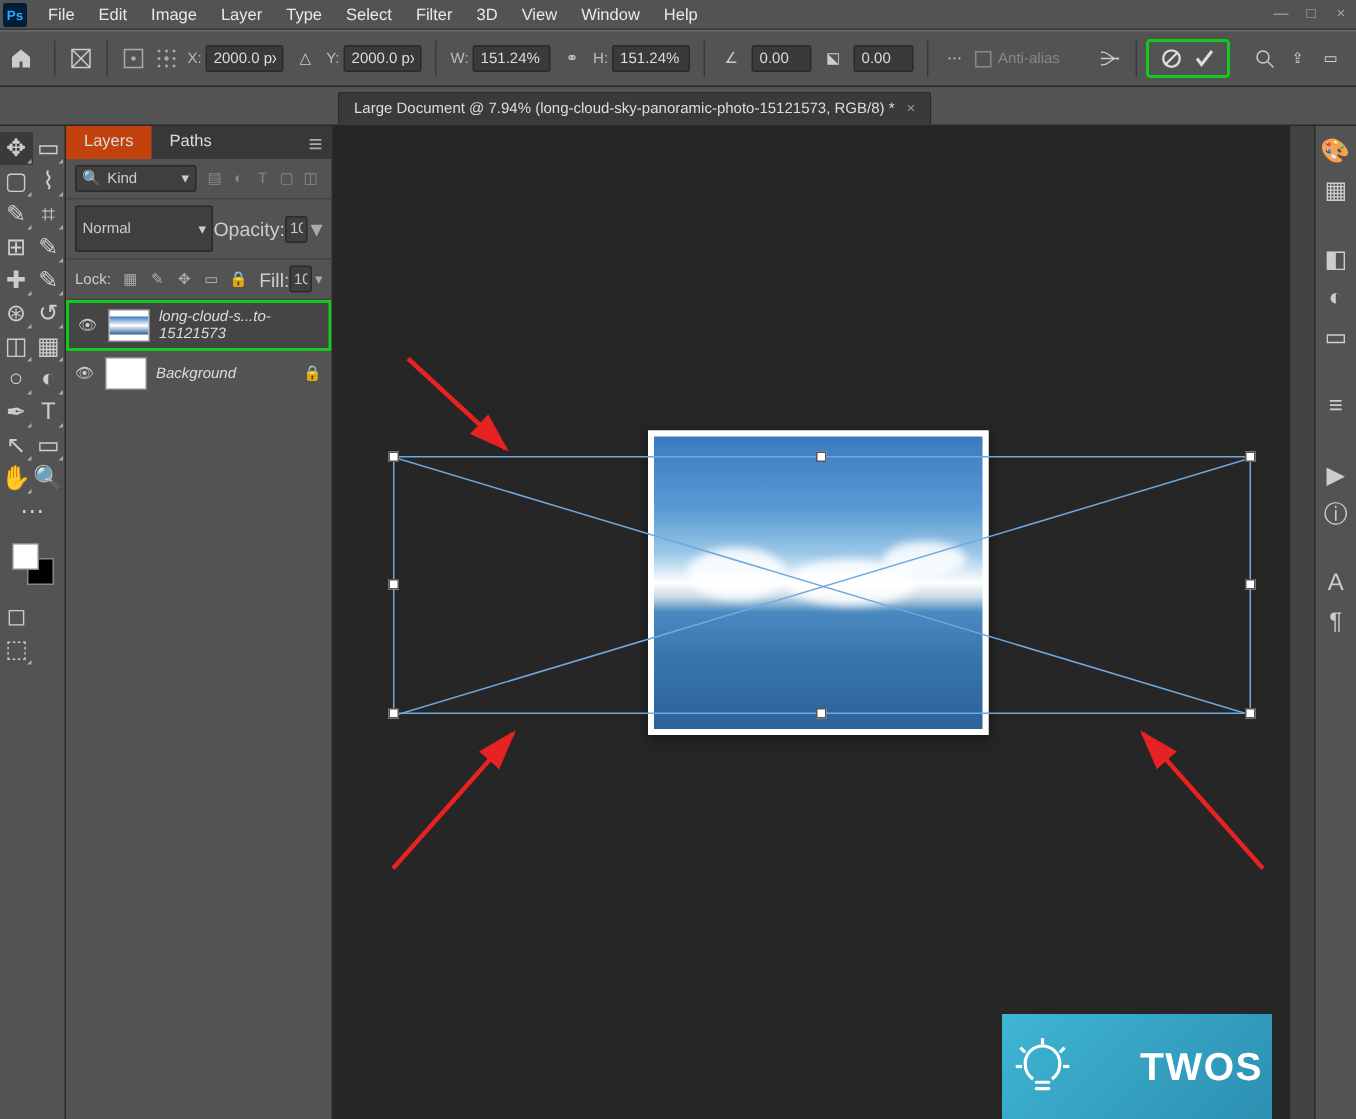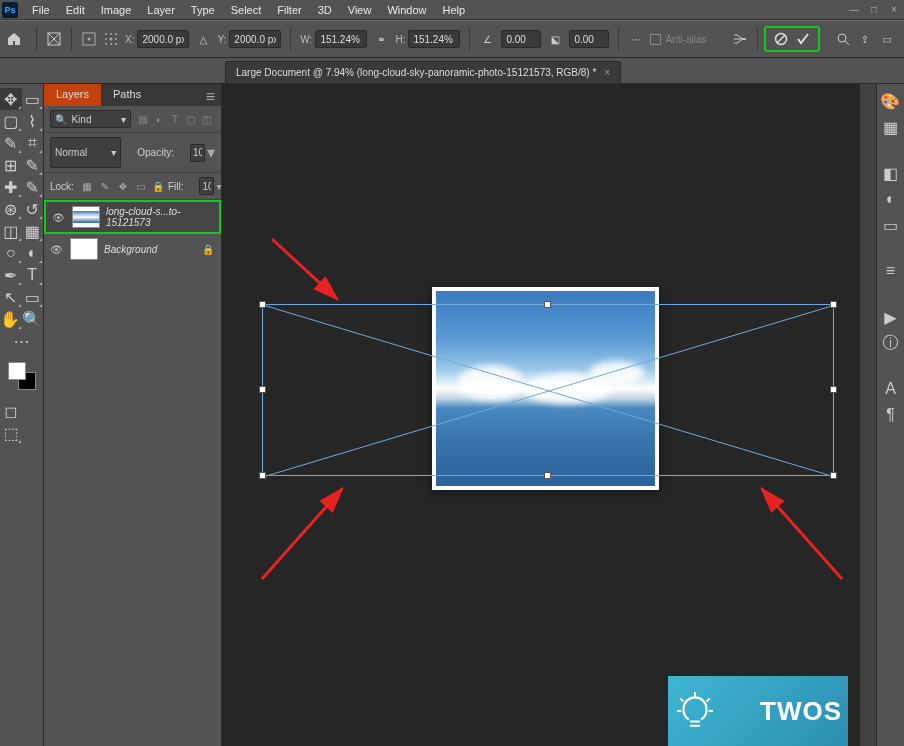--- a/index.html
+++ b/index.html
@@ -35,21 +35,21 @@
 .panel-tabs { display: flex; height: 22px; background: #383838; }
 .panel-tab { padding: 4px 12px; font-size: 11px; color: #ddd; }
 .panel-tab.active { background: #c2410c; }
 .panel-menu { margin-left: auto; padding: 4px 6px; color: #aaa; }
 .layer-search { padding: 4px 6px; display: flex; align-items: center; border-bottom: 1px solid #424242; }
 .layer-search-select { flex: 1; height: 18px; background: #3f3f3f; border: 1px solid #2a2a2a; color: #ccc; font-size: 10px; padding: 0 4px; border-radius: 2px; display: flex; align-items: center; }
 .filter-icons { display: flex; margin-left: 4px; }
 .filter-icon { width: 14px; height: 14px; margin: 0 1px; color: #888; font-size: 10px; display: flex; align-items: center; justify-content: center; }
 .blend-row { padding: 4px 6px; display: flex; align-items: center; border-bottom: 1px solid #424242; }
 .blend-select { flex: 1; height: 31px; background: #3f3f3f; border: 1px solid #2a2a2a; color: #ccc; font-size: 10px; padding: 0 4px; border-radius: 2px; display: flex; align-items: center; }
-.pct-label { color: #ccc; font-size: 10px; margin: 0 16px; }
+.pct-label { color: #ccc; font-size: 13px; margin: 0 0; }
 .pct-input { width: 15px; height: 18px; background: #3f3f3f; border: 1px solid #2a2a2a; color: #ccc; font-size: 10px; padding: 0 2px; border-radius: 2px; }
 .lock-row { padding: 4px 6px; display: flex; align-items: center; border-bottom: 1px solid #424242; font-size: 10px; color: #ccc; }
 .lock-icons { display: flex; margin-left: 4px; }
 .lock-icon { width: 14px; height: 14px; margin: 0 2px; color: #aaa; display: flex; align-items: center; justify-content: center; }
 .layer-list { flex: 1; overflow: auto; }
 .layer-item { display: flex; align-items: center; padding: 4px 6px; font-size: 10px; color: #ddd; }
 .layer-item.selected { border: 2px solid #12c91e; background: #454545; }
 .layer-eye { width: 14px; margin-right: 6px; color: #ccc; }
 .layer-thumb { width: 28px; height: 22px; background: #fff; border: 1px solid #888; margin-right: 6px; display: flex; align-items: center; justify-content: center; overflow: hidden; position: relative; }
 .layer-name { flex: 1; font-style: italic; }

